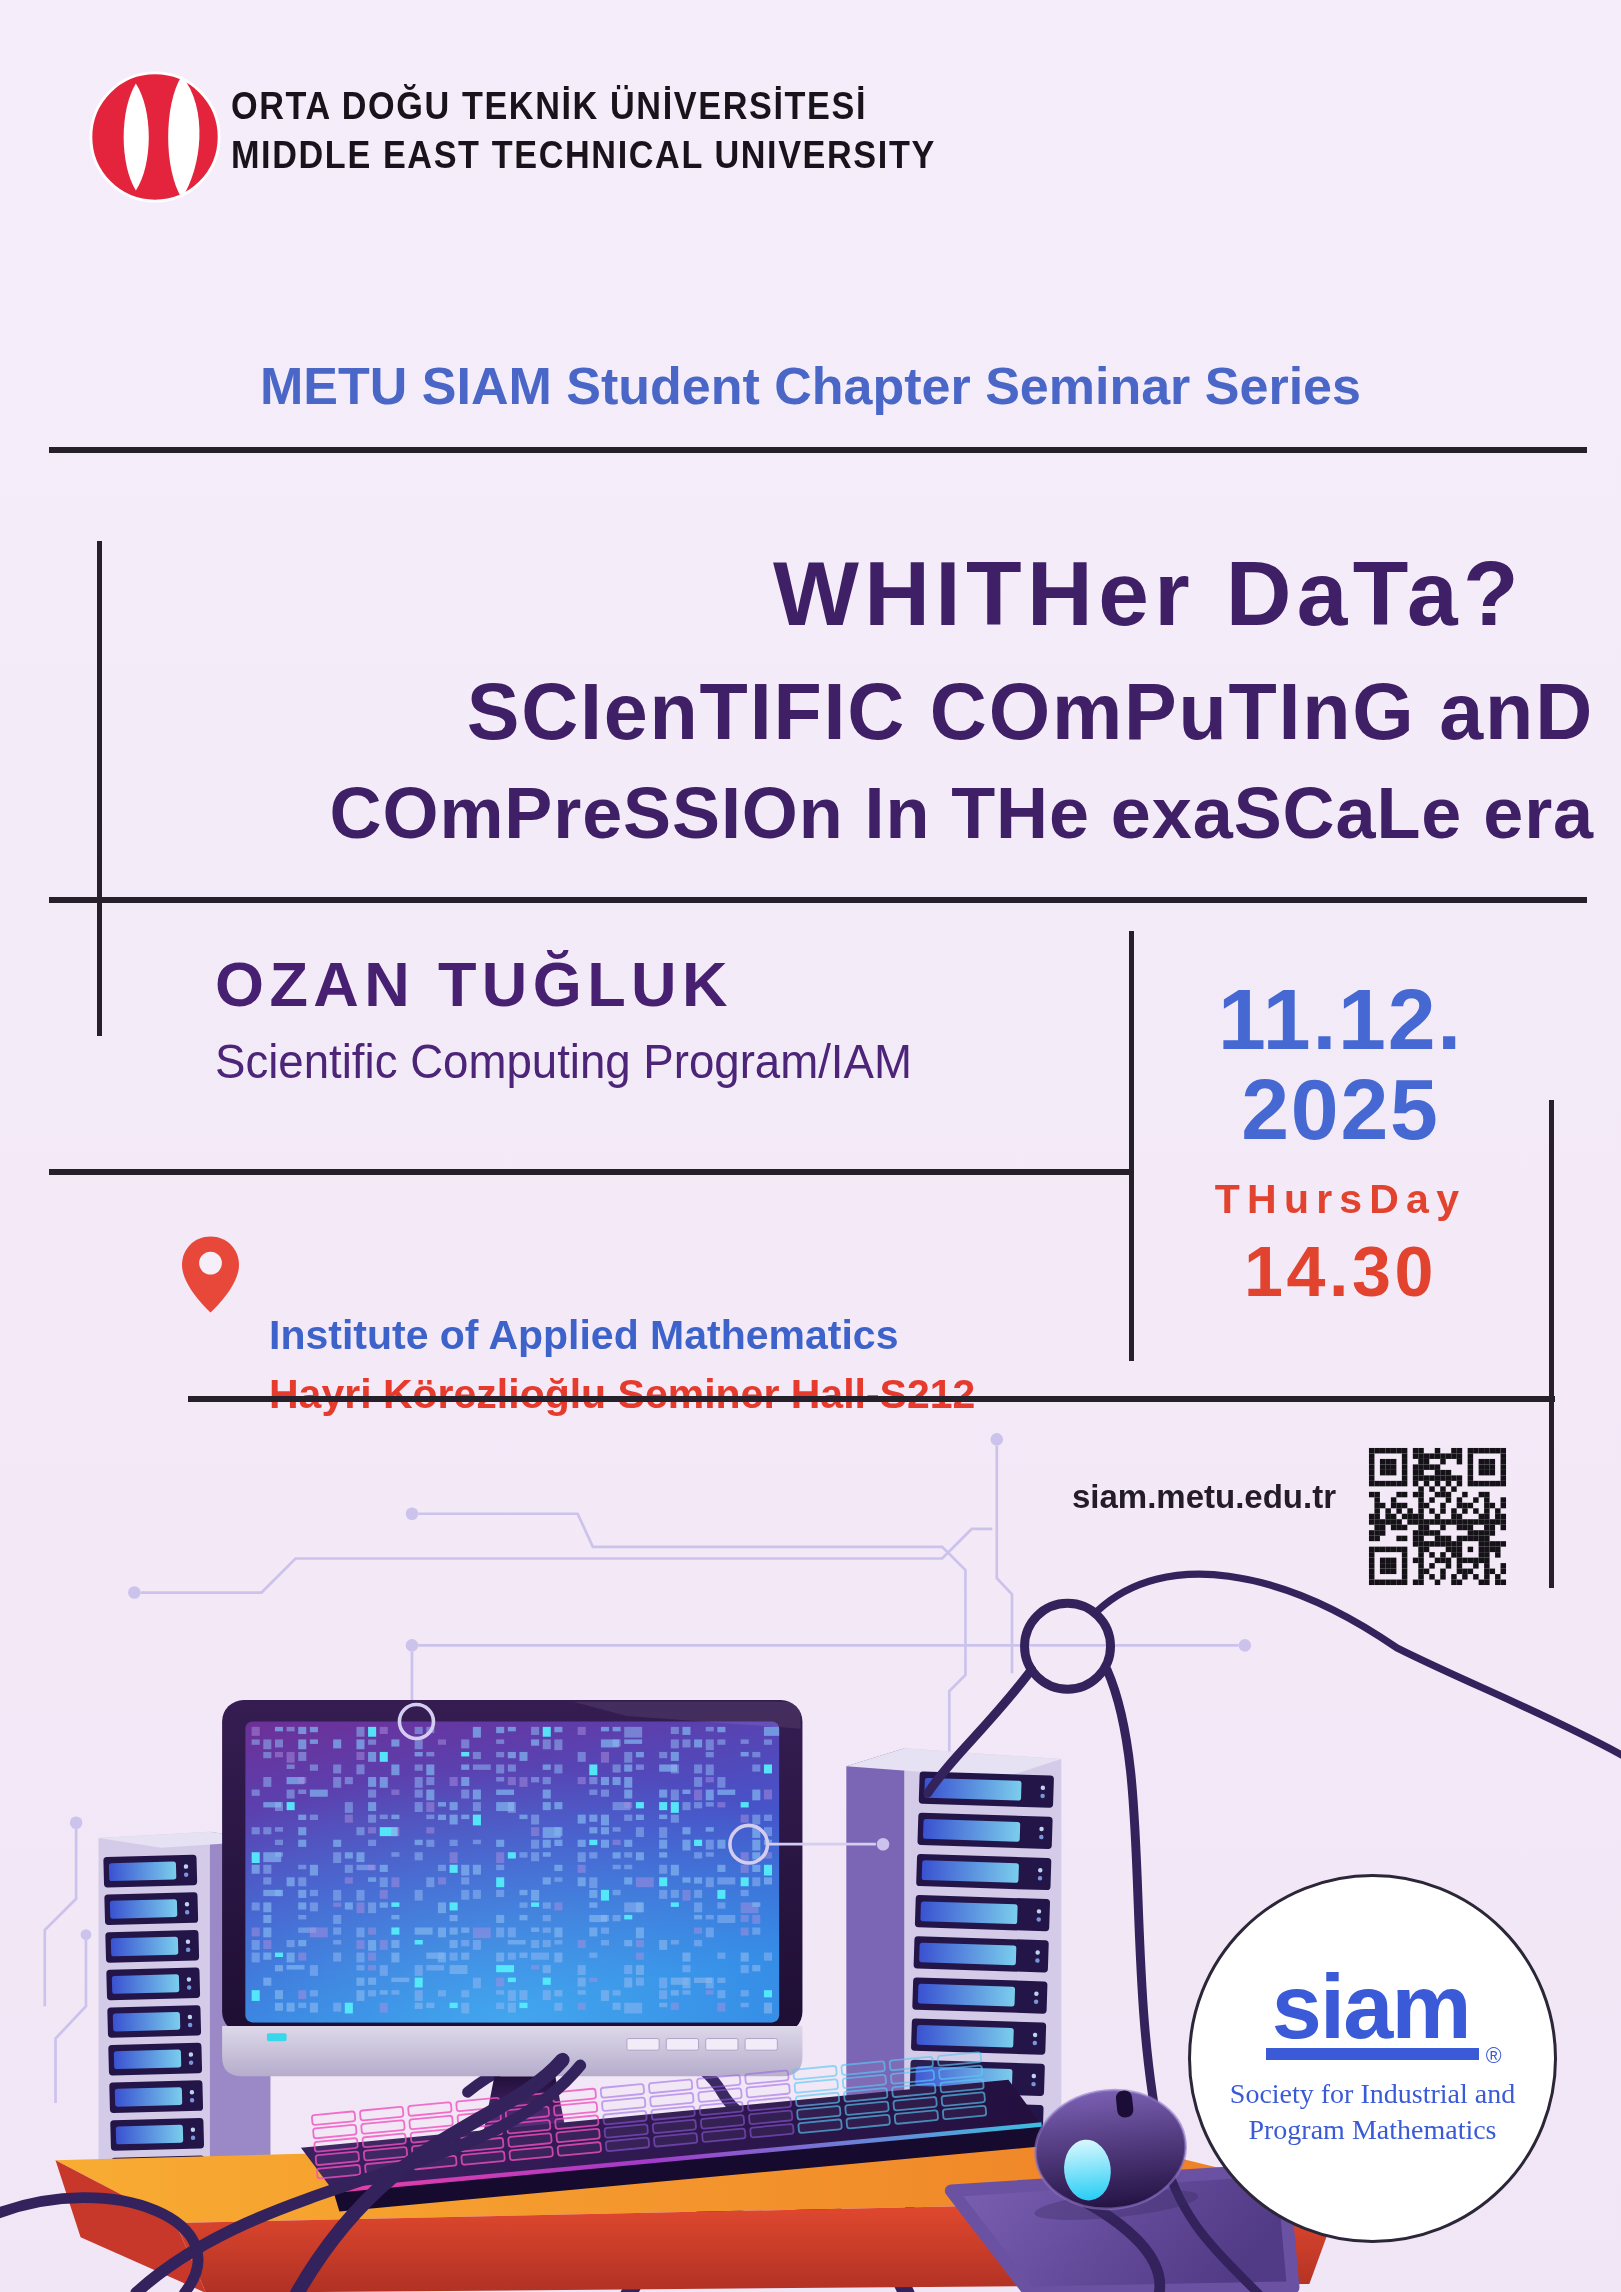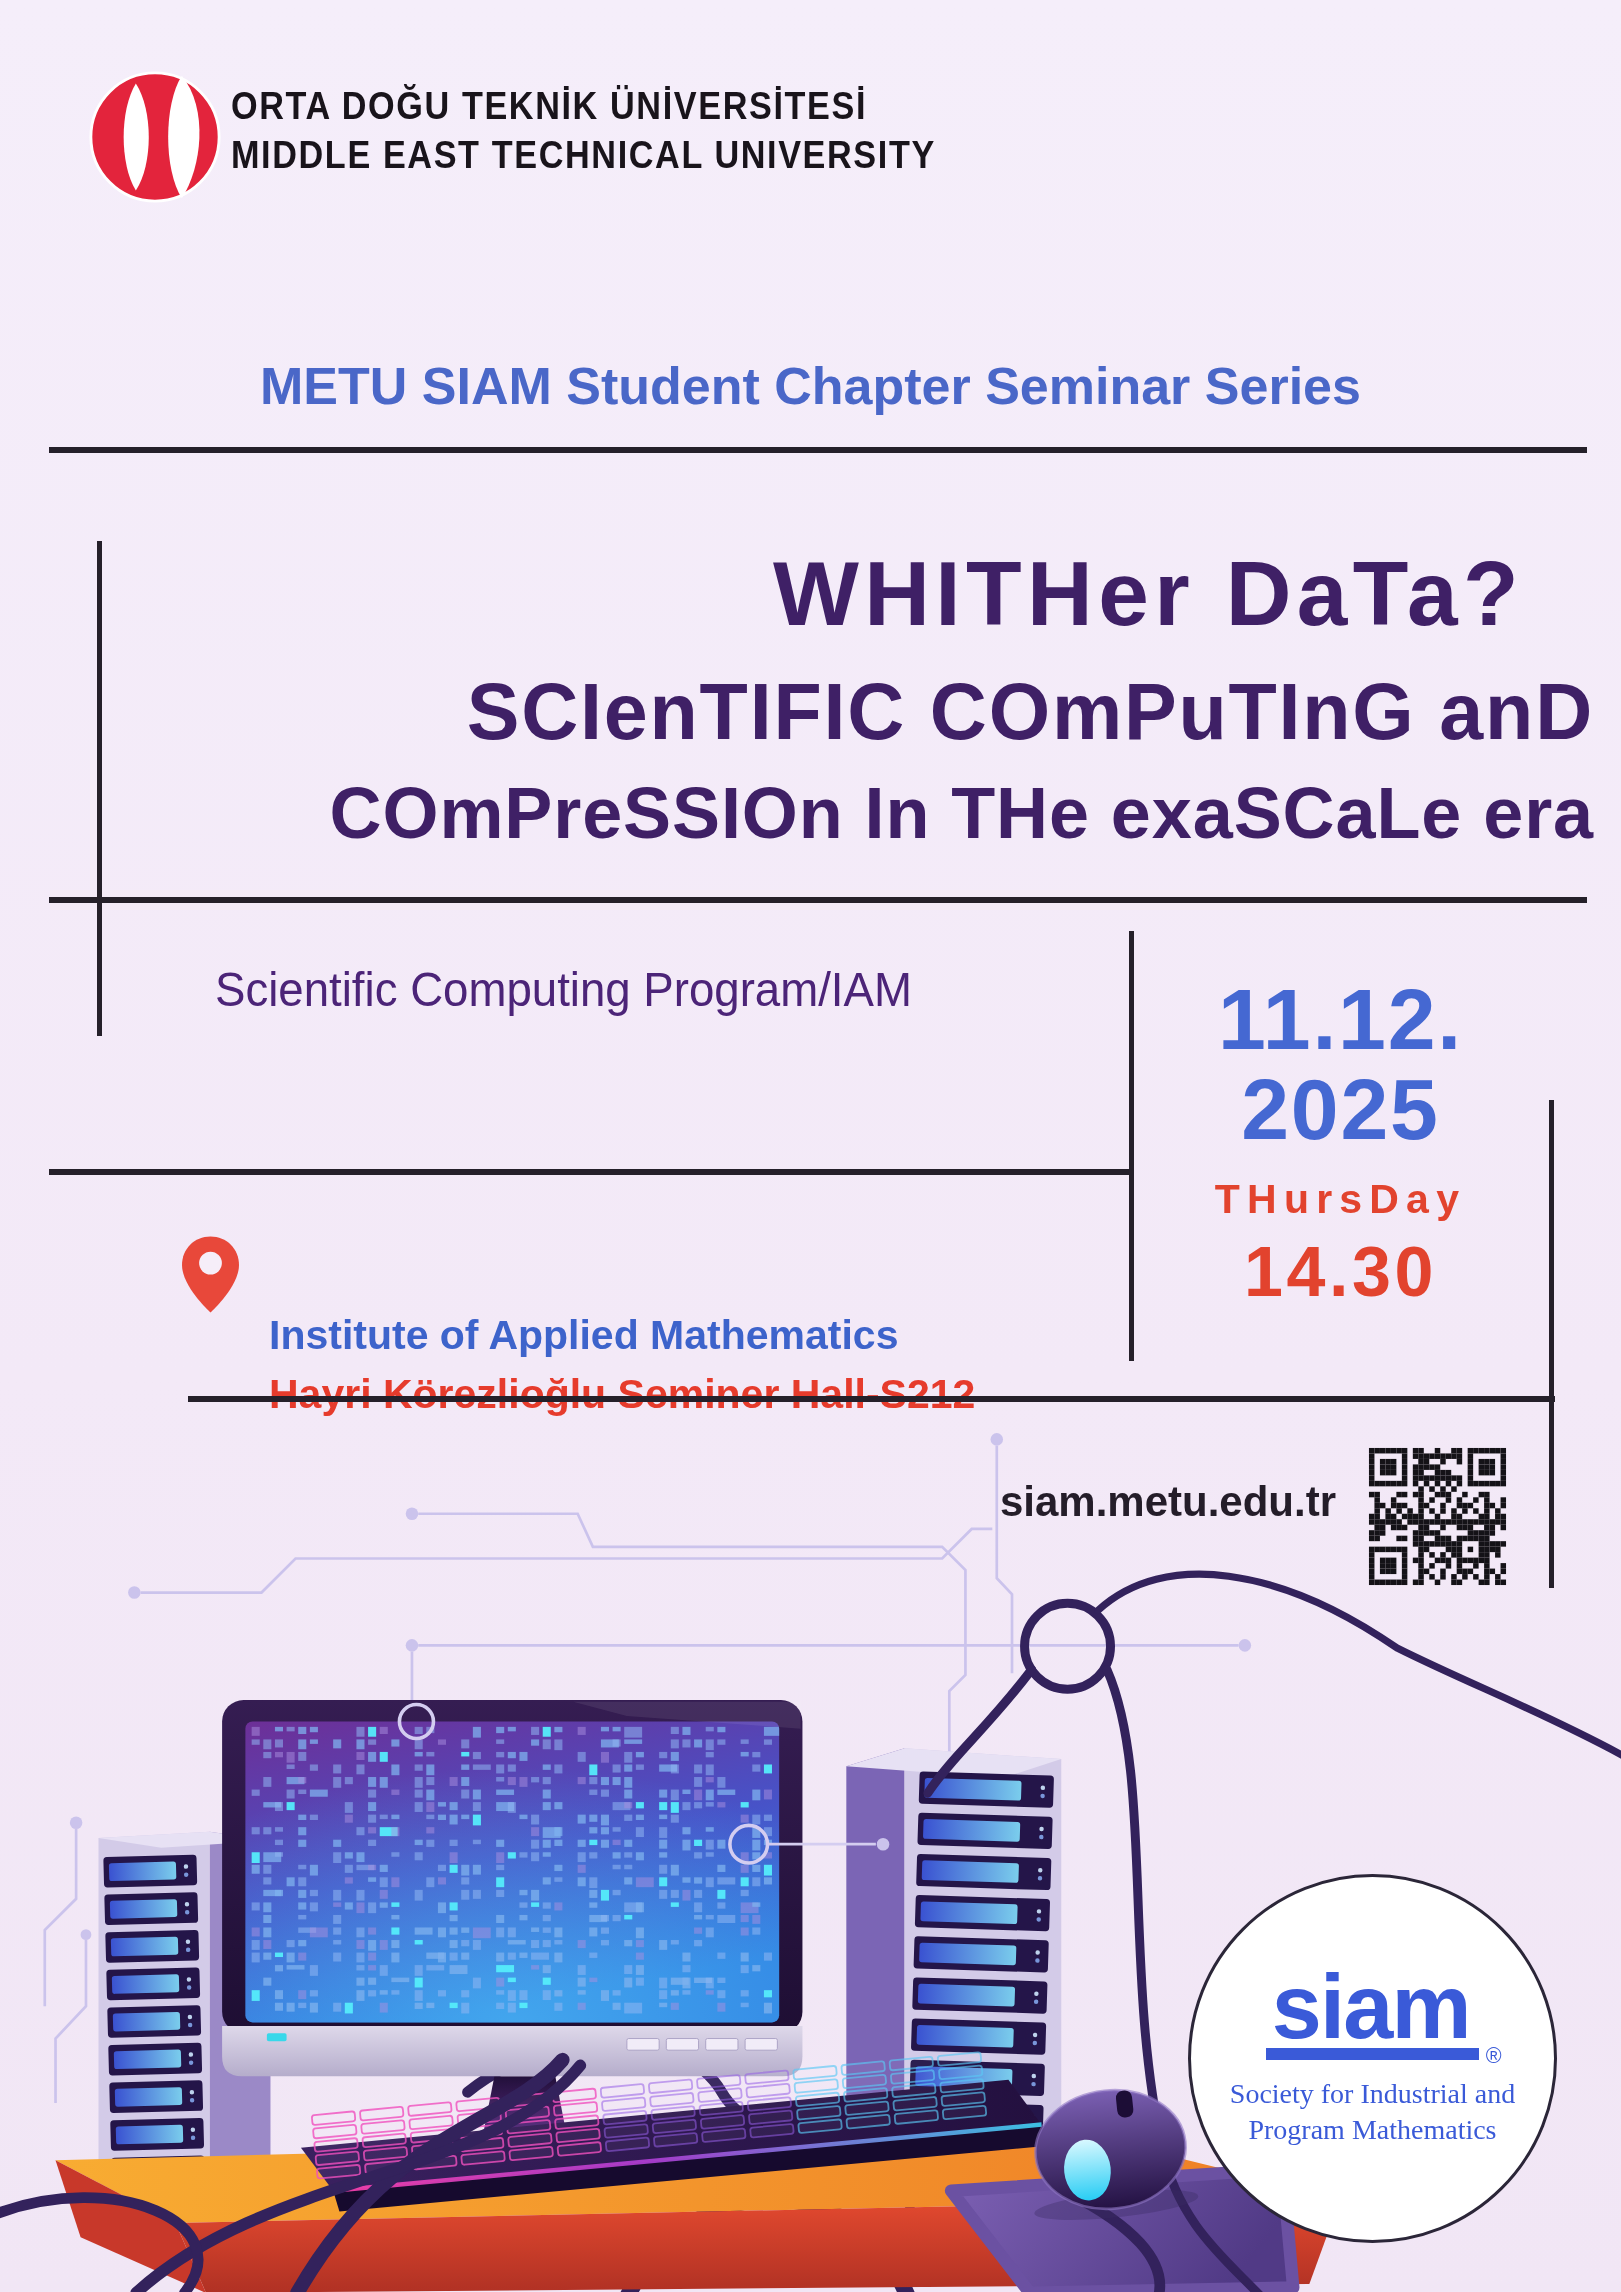--- a/index.html
+++ b/index.html
@@ -46,21 +46,21 @@
   .venue-line1{font-size:41px;font-weight:700;color:var(--venue_blue);line-height:59px;}
   .venue-line2{font-size:41px;font-weight:700;color:var(--venue_red);line-height:59px;}
   .pin{left:182px;top:1236px;}
 
   .schedule{left:1129px;top:974px;width:423px;text-align:center;}
   .date-top,.date-year{font-size:86px;font-weight:800;color:var(--date_blue);line-height:90px;letter-spacing:1.8px;}
   .day{font-size:41px;font-weight:700;color:var(--accent_red);letter-spacing:7.2px;line-height:63px;margin-top:14.3px;}
   .time{font-size:70px;font-weight:800;color:var(--accent_red);line-height:82px;letter-spacing:3.6px;}
 
   .website{left:967px;top:1478px;width:369px;text-align:right;
-    font-size:42px;font-weight:700;color:#241d29;}
+    font-size:33px;font-weight:700;color:#241d29;}
   #qr-svg{left:1358px;top:1437px;}
   #illustration{left:0;top:1433px;pointer-events:none;}
 
   .siam-badge{left:1188px;top:1874px;width:369px;height:369px;border-radius:50%;
     background:#ffffff;border:3.6px solid #2b2638;box-sizing:border-box;
     display:flex;flex-direction:column;align-items:center;justify-content:center;}
   .siam-wordmark-wrap{position:relative;}
   .siam-wordmark{font-size:90px;font-weight:800;letter-spacing:-1.8px;line-height:.85;
     color:var(--siam_blue);border-bottom:12.5px solid var(--siam_blue);padding:0 9px 1.8px 5.4px;display:inline-block;text-align:right;}
   .siam-reg{position:absolute;right:-23px;bottom:-9px;font-size:21.5px;color:var(--siam_blue);}
@@ -91,20 +91,21 @@
 
   <div class="abs talk-title">
     <div class="talk-line1">WHITHer DaTa?</div>
     <div class="talk-line2">SCIenTIFIC COmPuTInG anD</div>
     <div class="talk-line3">COmPreSSIOn In THe exaSCaLe era</div>
   </div>
 
   <div class="hline" id="hline2"></div>
 
   <div class="abs speaker">
+    <div class="speaker-name">OZAN TUĞLUK</div>
     <div class="speaker-affil">Scientific Computing Program/IAM</div>
   </div>
 
   <div class="hline" id="hline3"></div>
 
   <svg class="abs pin" width="57" height="77" viewBox="0 0 60 80">
     <path d="M30,0 C13,0 0,13 0,30 C0,53 30,80 30,80 C30,80 60,53 60,30 C60,13 47,0 30,0 Z" fill="#e8483a"></path>
     <circle cx="30" cy="28" r="12" fill="#f6eef9"></circle>
   </svg>
 

